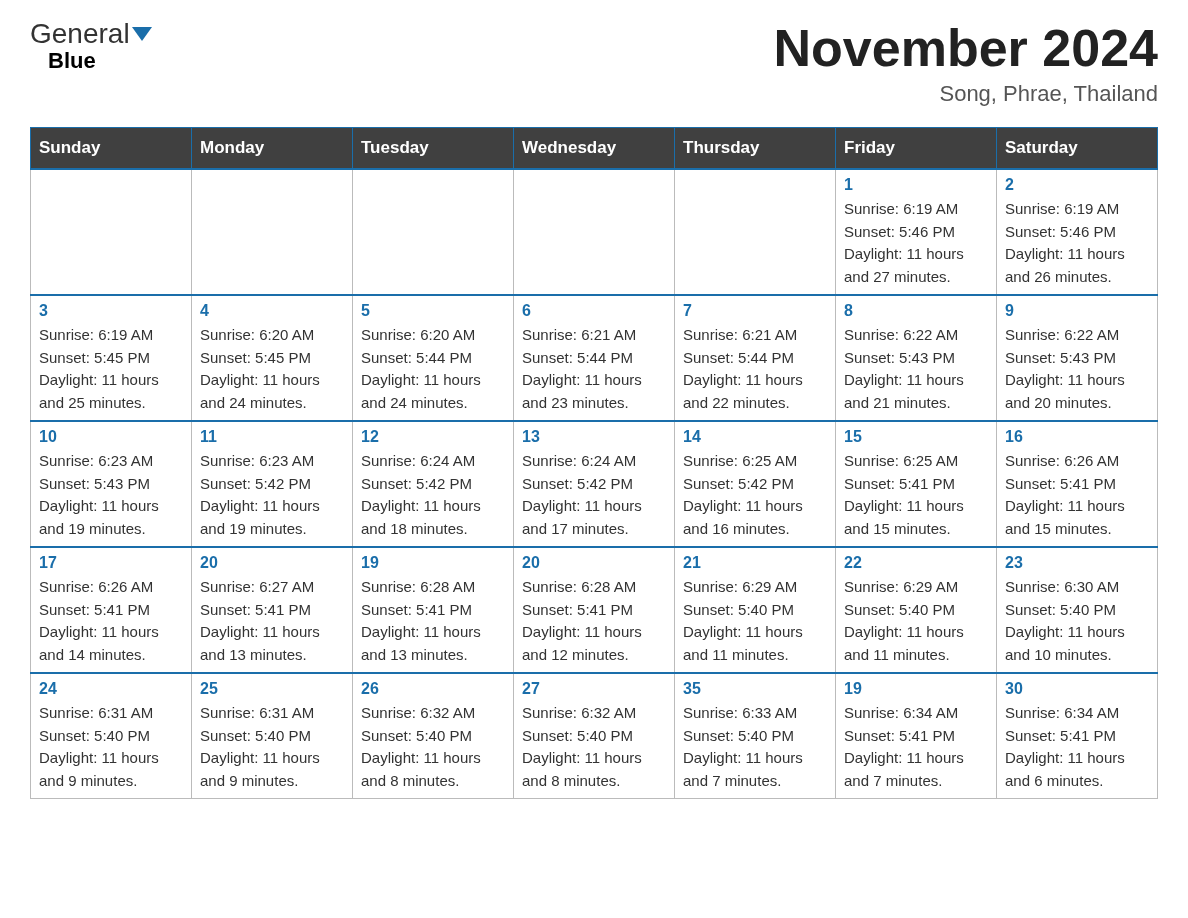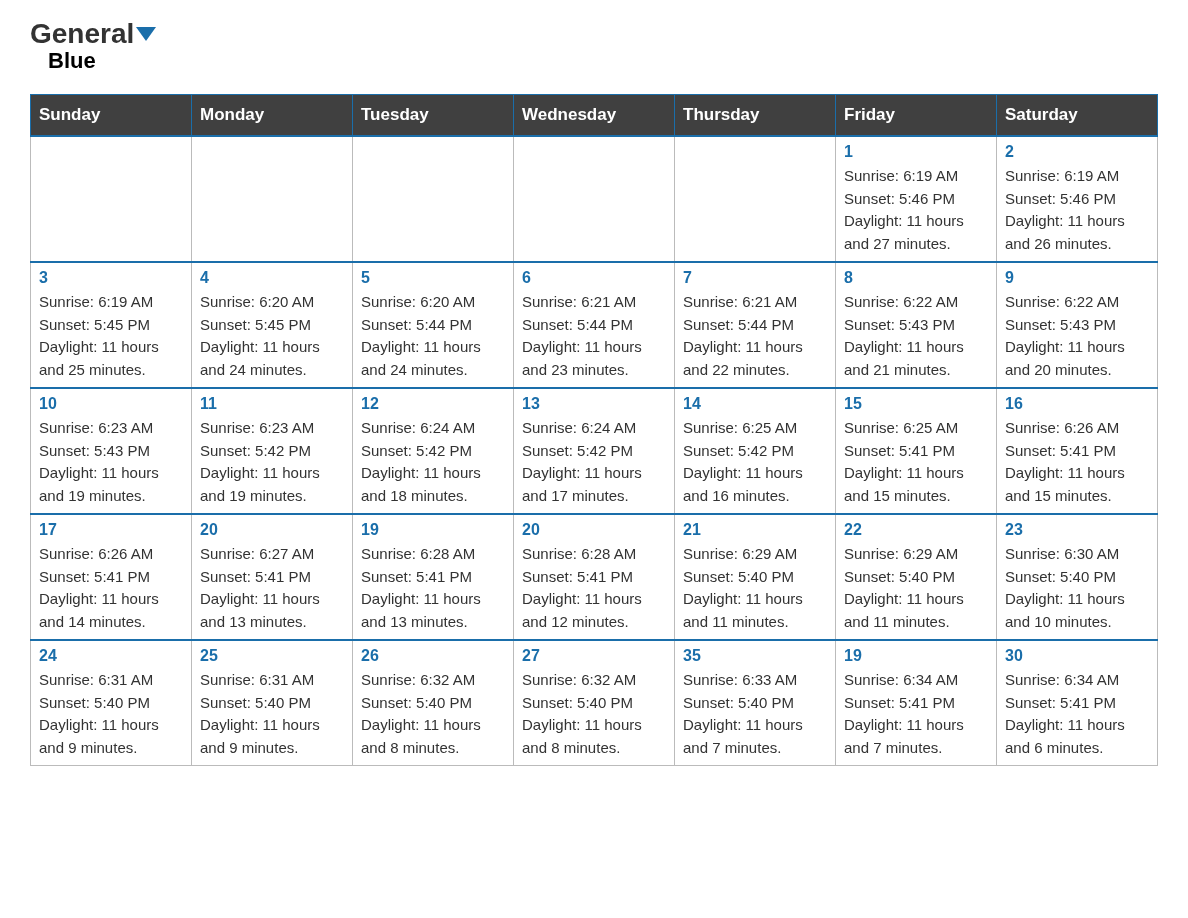--- a/index.html
+++ b/index.html
@@ -16,21 +16,21 @@
       align-items: flex-start;
       margin-bottom: 20px;
     }
     .logo {
       display: flex;
       flex-direction: column;
       align-items: flex-start;
     }
     .logo-general {
       font-size: 28px;
-      font-weight: bold;
+      font-weight: normal;
       color: #333;
       line-height: 1;
     }
     .logo-general span {
       color: #1a6eaa;
     }
     .logo-blue {
       font-size: 22px;
       font-weight: bold;
       color: #000000;
@@ -108,20 +108,22 @@
 <body>
 
 <div class="header-area">
   <div class="logo">
     <div class="logo-general">
       General<span class="logo-triangle"></span>
     </div>
     <div class="logo-blue">Blue</div>
   </div>
   <div class="title-area">
+    <div class="month-title">November 2024</div>
+    <div class="location-title">Song, Phrae, Thailand</div>
   </div>
 </div>
 
 <table class="calendar-table">
   <thead>
     <tr>
 
     <th>Sunday</th>
         <th>Monday</th>
         <th>Tuesday</th>

